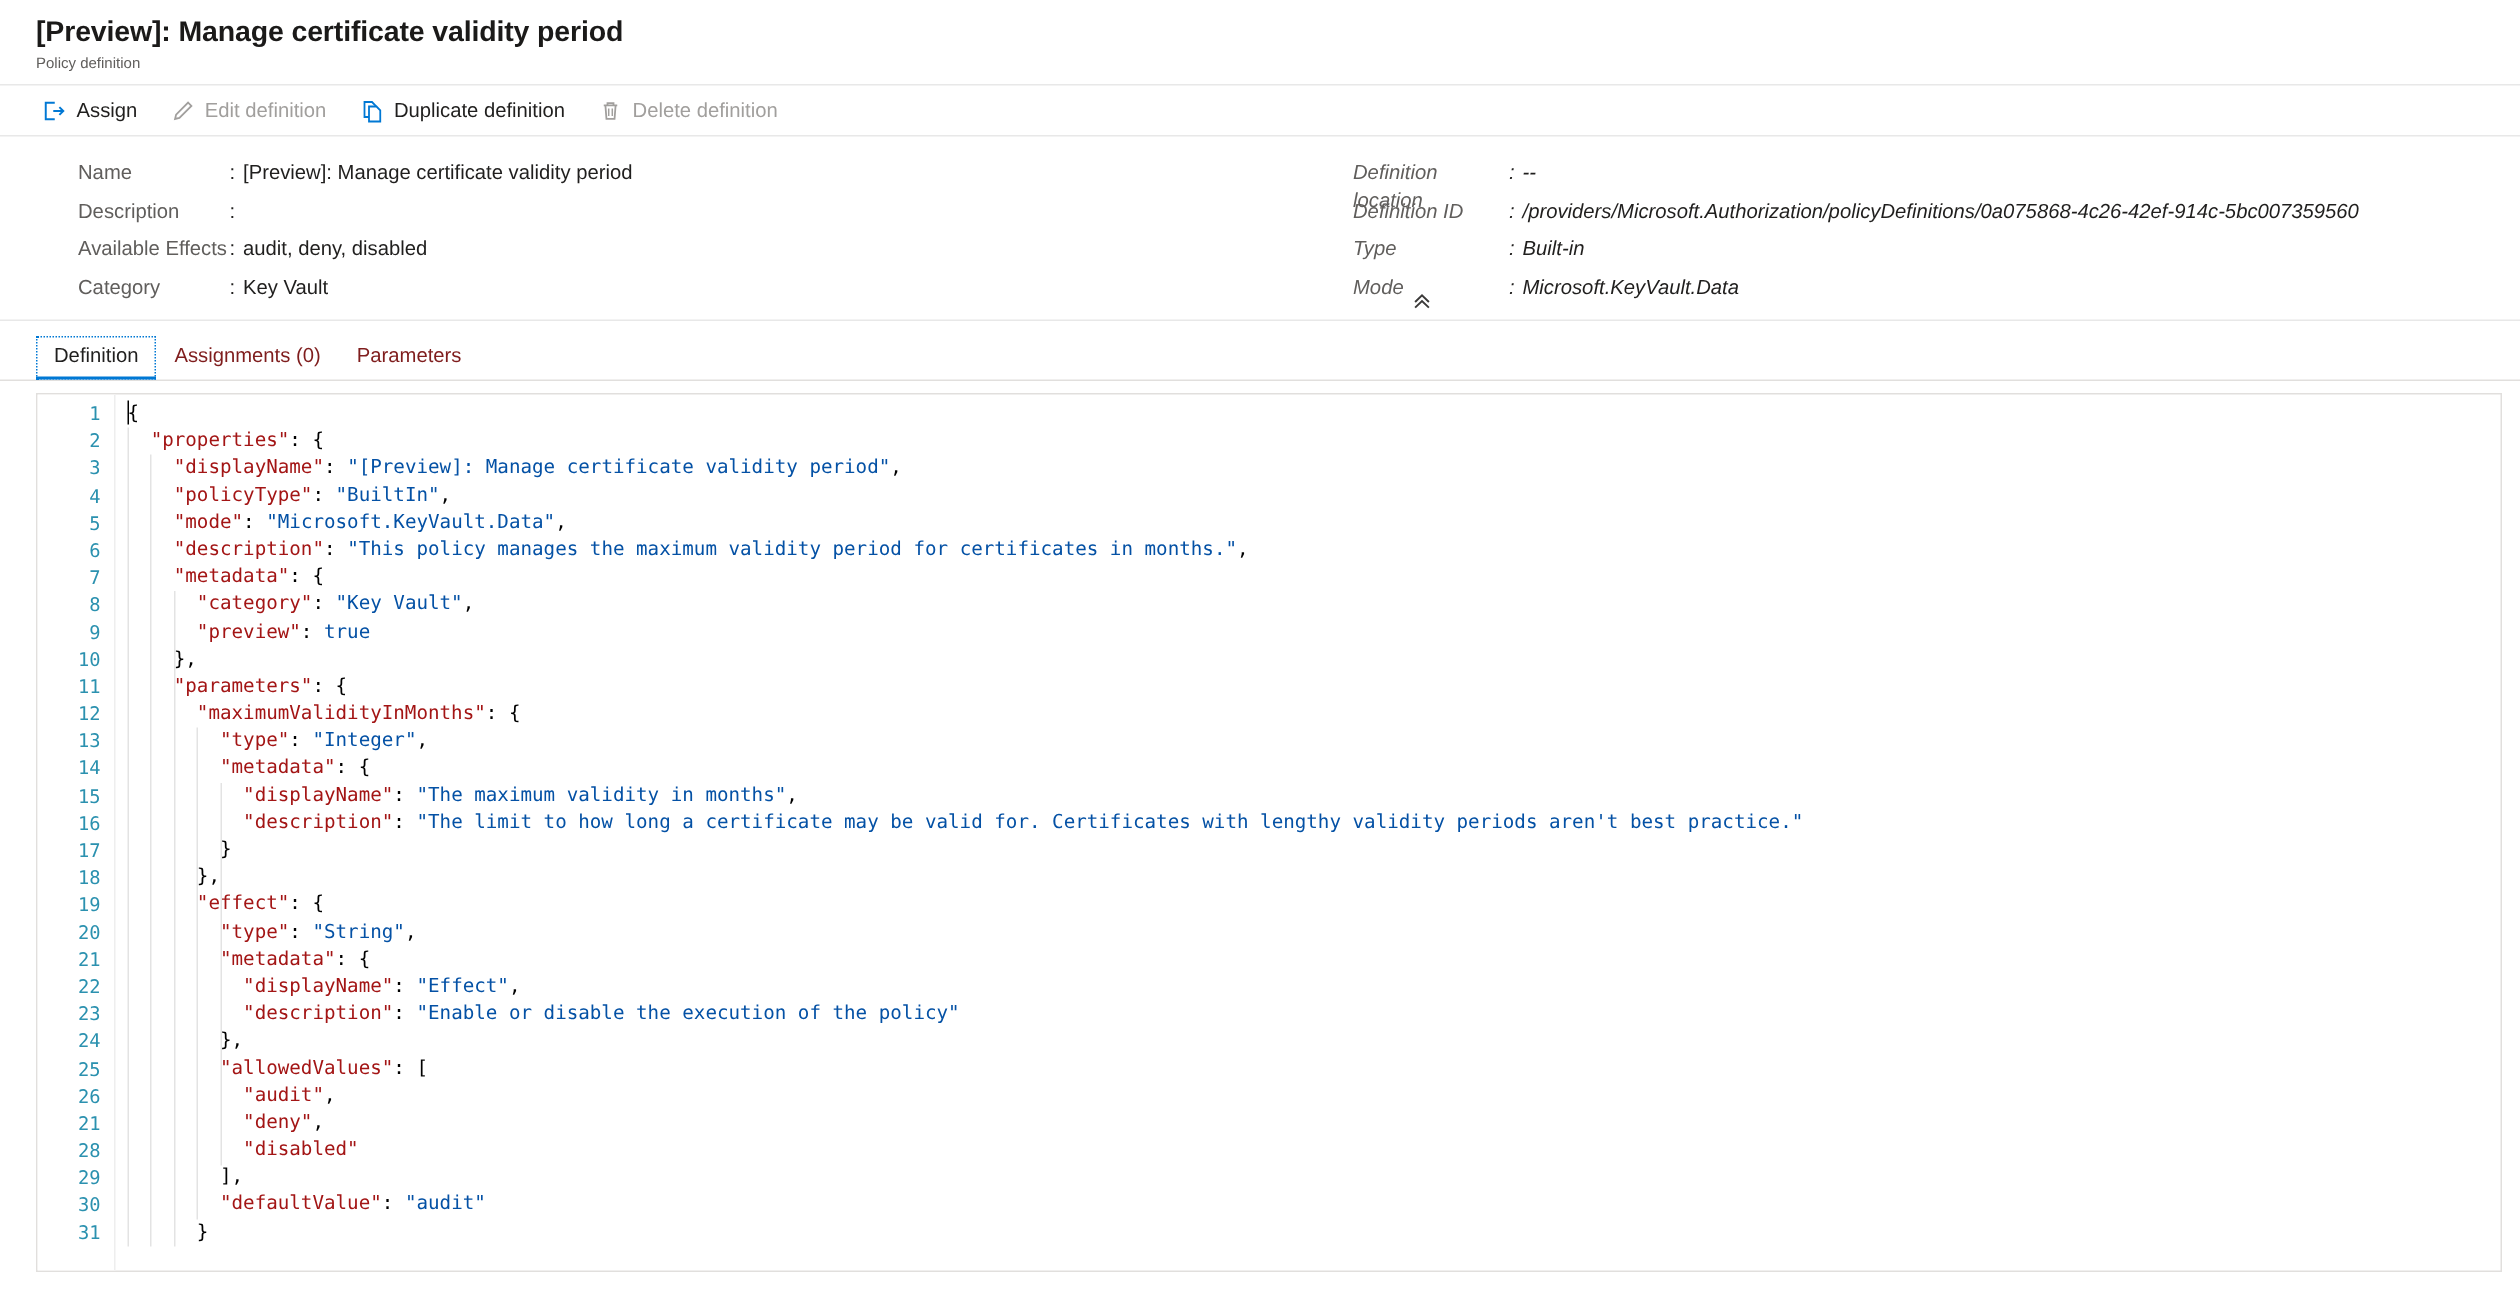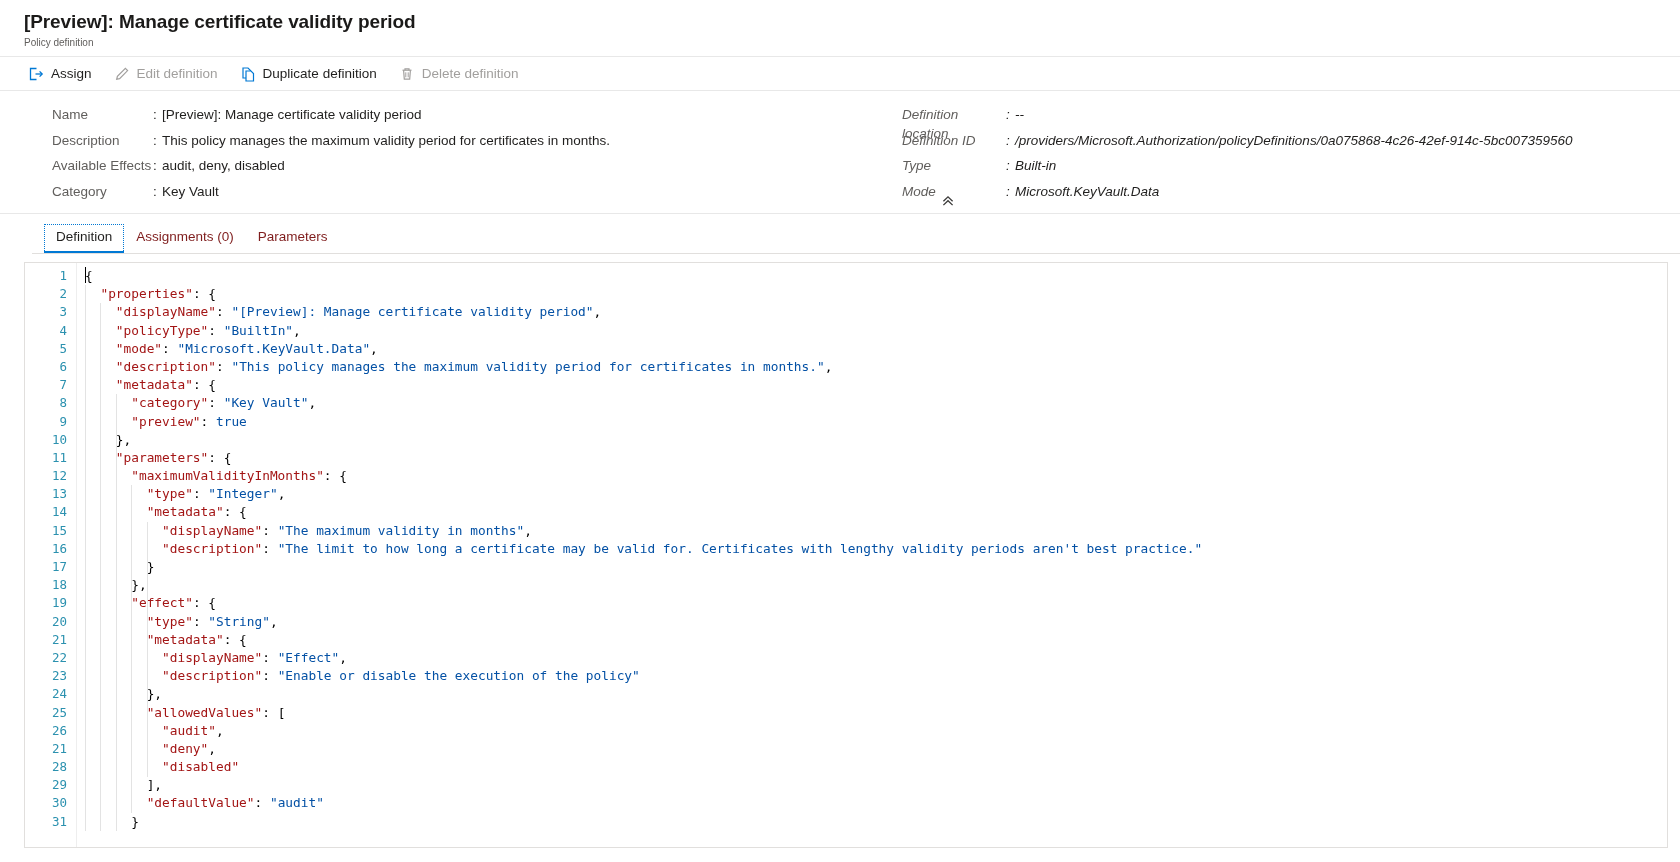--- a/index.html
+++ b/index.html
@@ -102,24 +102,23 @@
     border: none;
     cursor: pointer;
     color: #3b3a39;
   }
 
   
   .tabs {
     display: flex;
     align-items: flex-end;
     height: 40px;
-    padding: 0 12px;
+    padding: 0 24px;
     gap: 0px;
     border-bottom: 1px solid #e1dfdd;
-    margin-left: 32px;
   }
   .tab {
     position: relative;
     font-size: 13.5px;
     color: #7f1d1d;
     padding: 5px 12px 9px 12px;
     cursor: pointer;
     white-space: nowrap;
     background: transparent;
     border: none;
@@ -256,21 +255,20 @@
 
     <div class="props-col left">
       <div class="prop-row">
         <div class="prop-label">Name</div>
         <div class="prop-sep">:</div>
         <div class="prop-value">[Preview]: Manage certificate validity period</div>
       </div>
       <div class="prop-row">
         <div class="prop-label">Description</div>
         <div class="prop-sep">:</div>
-        <div class="prop-value">This policy manages the maximum validity period for certificates in months.</div>
       </div>
       <div class="prop-row">
         <div class="prop-label">Available Effects</div>
         <div class="prop-sep">:</div>
         <div class="prop-value">audit, deny, disabled</div>
       </div>
       <div class="prop-row">
         <div class="prop-label">Category</div>
         <div class="prop-sep">:</div>
         <div class="prop-value">Key Vault</div>

